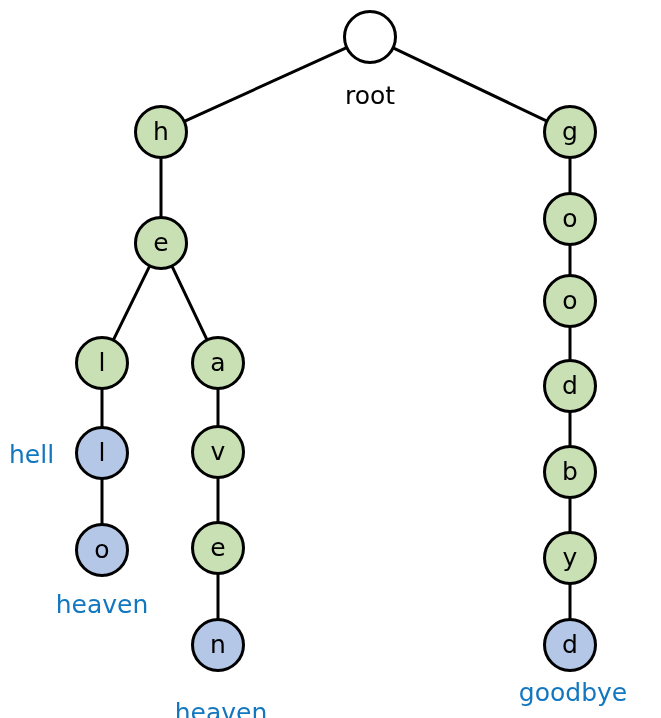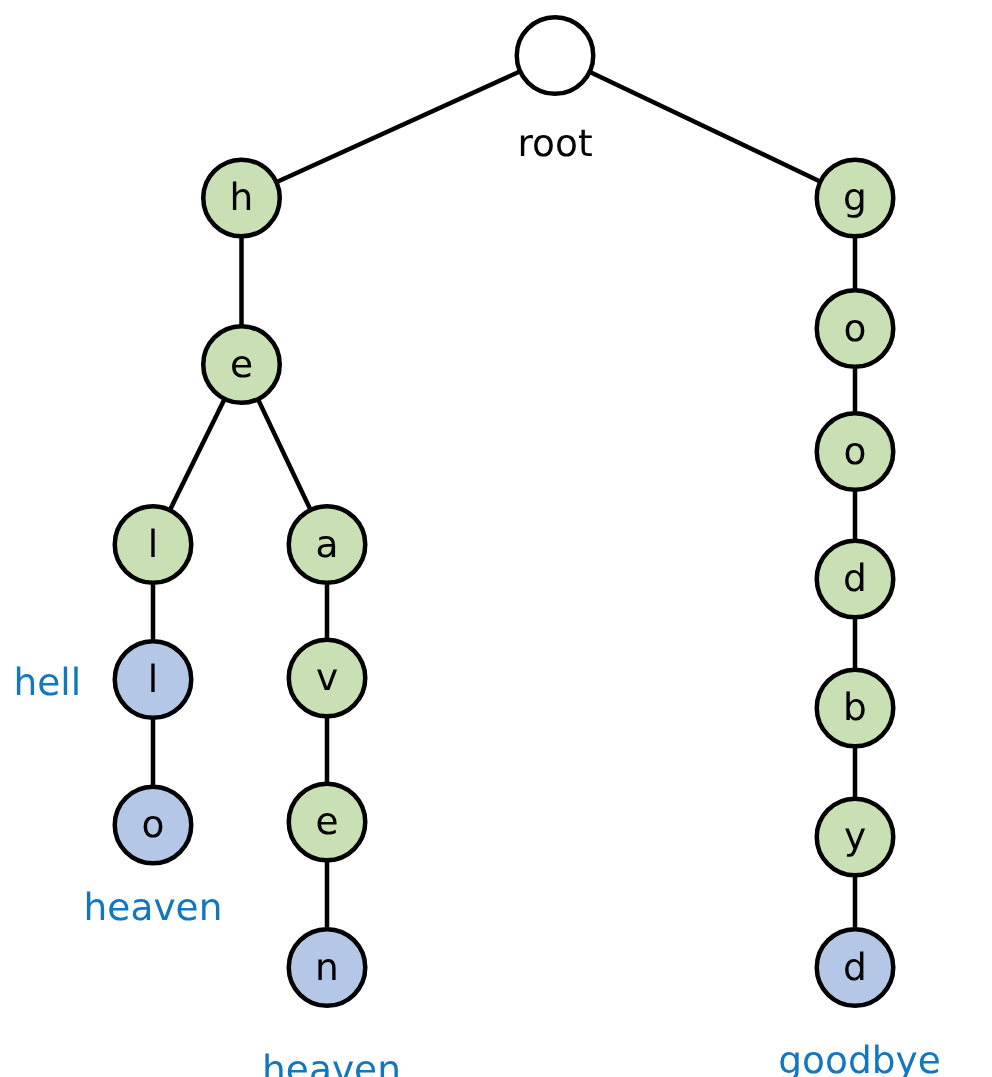--- a/index.html
+++ b/index.html
@@ -140,15 +140,15 @@
       </div>
       <div class="node word" style="left: 543px; top: 618px; width: 54px; height: 54px;">
         <span class="node-letter">d</span>
       </div>
     </div>
   <div id="label-layer">
       <div class="root-label" style="top: 83px; left: 370px; transform: translateX(-50%);">root</div>
       <div class="word-label" style="top: 442px; left: 9px;">hell</div>
       <div class="word-label" style="top: 592px; left: 102px; transform: translateX(-50%);">heaven</div>
       <div class="word-label" style="top: 700px; left: 221px; transform: translateX(-50%);">heaven</div>
-      <div class="word-label" style="top: 694px; left: 573px; transform: translateX(-50%);">goodbye</div>
+      <div class="word-label" style="top: 680px; left: 573px; transform: translateX(-50%);">goodbye</div>
     </div>
 </div>
 
 </body></html>

